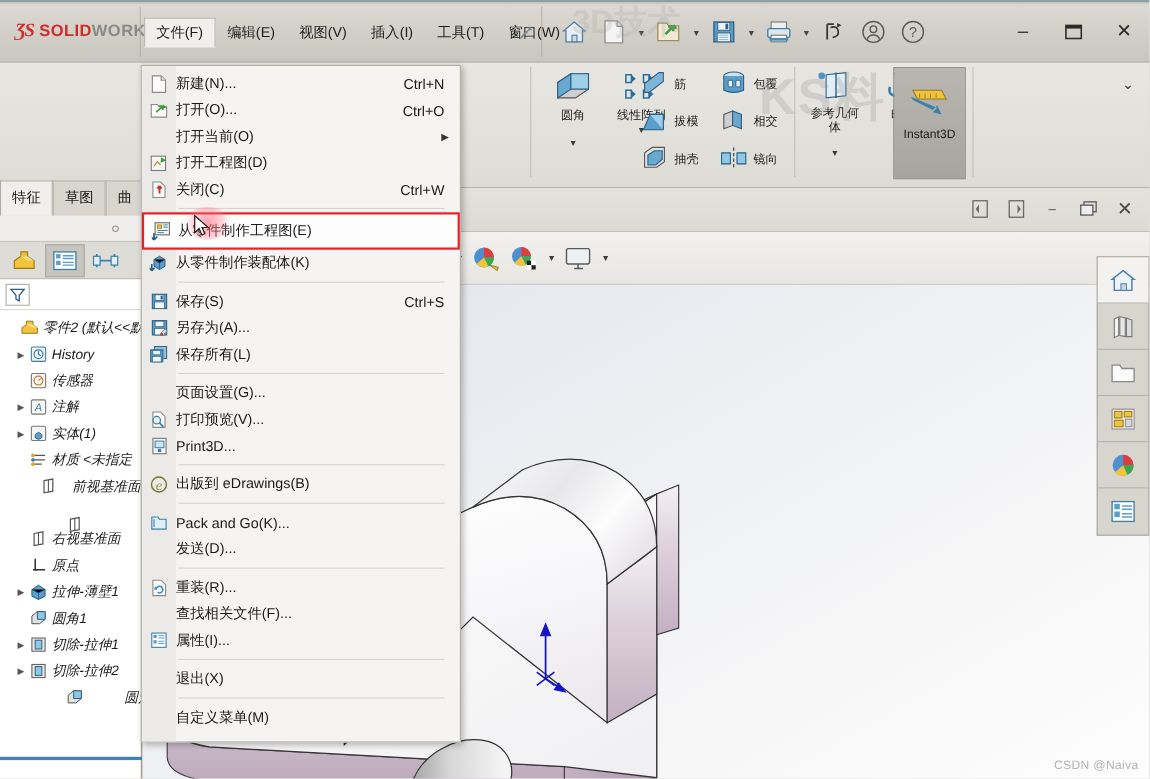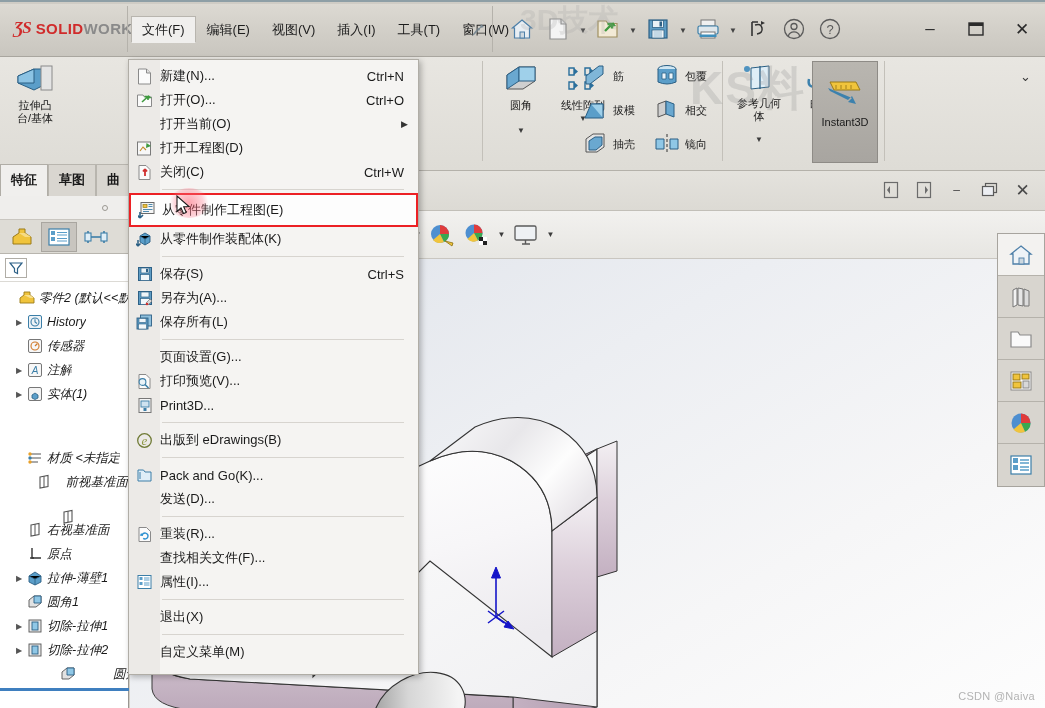--- a/index.html
+++ b/index.html
@@ -93,21 +93,21 @@
     background: linear-gradient(180deg,#b9b6b0 0%,#a8a5a0 100%);
     border:1px solid #8e8b86;
     display:flex; flex-direction:column; align-items:center; padding-top:14px;
     cursor:default;
   }
   .instant3d .rib-lbl { font-size:11px; margin-top:6px; width:64px; }
 
   
   .tabstrip {
     position:absolute; left:0; top:162px; width:230px; height:34px;
-    display:flex; align-items:flex-end; z-index:6;font-weight:bold;
+    display:flex; align-items:flex-end; z-index:6;
   }
   .tab {
     padding:6px 10px 7px; font-size:13px; cursor:default;
     border:1px solid transparent; border-bottom:none;
   }
   .tab.active { background:#f0efed; border-color:#b0ada6; }
   .tab.inactive { background:#d9d6d0; border-color:#b8b5ae; }
 
   
   .leftpanel {
@@ -331,28 +331,20 @@
           <rect x="1" y="1" width="14" height="3" fill="#2b2b2b"></rect>
         </svg>
     </div>
     <div class="wnd-btn">✕</div>
   </div>
 </div>
 
 <div class="ribbon">
 
   <div class="ribbon-group" style="left:4px;">
-    <div class="rib-btn-big">
-      <svg width="42" height="34" viewBox="0 0 42 34">
-          <path d="M4 13 L20 6 L34 6 L34 20 L20 27 L4 20 Z" fill="#5b9ec9" stroke="#2a5f84" stroke-width="1"></path>
-          <path d="M4 13 L20 6 L20 20 L4 20 Z" fill="#8cc3e4" stroke="#2a5f84" stroke-width="1"></path>
-          <rect x="27" y="3" width="11" height="24" fill="#e4e4e4" stroke="#8a8a8a" stroke-width="1"></rect>
-        </svg>
-      <div class="rib-lbl">拉伸凸台/基体</div>
-    </div>
   </div>
 
   <div class="ribbon-group" style="left:128px; flex-direction:column; padding-top:2px;">
     <div class="rib-btn-sm">
       <svg width="26" height="28" viewBox="0 0 26 28">
           <path d="M5 24 Q5 8 13 8 Q21 8 21 3" stroke="#3c81ad" stroke-width="3.5" fill="none"></path>
         </svg>
     </div>
     <div class="rib-btn-sm">
       <svg width="26" height="28" viewBox="0 0 26 28">
@@ -885,21 +877,21 @@
       <span class="tarrow">▶</span>
       <span class="ticon">
         <svg width="16" height="16" viewBox="0 0 16 16">
             <rect x="1.5" y="1.5" width="13" height="13" rx="1.5" fill="#f4f4f4" stroke="#777" stroke-width="1"></rect>
             <path d="M5 9 L8 7 L11 9 L11 12 L8 13.5 L5 12 Z" fill="#5b9ec9" stroke="#2a5f84" stroke-width=".8"></path>
           </svg>
       </span>
       <span class="tlabel">实体(1)</span>
     </div>
 
-    <div class="tnode" style="padding-left:10px;margin-top:40px;">
+    <div class="tnode" style="padding-left:10px;">
       <span class="tarrow"></span>
       <span class="ticon">
         <svg width="17" height="16" viewBox="0 0 17 16">
             <path d="M2 4 H14 M2 8 H14 M2 12 H11" stroke="#555" stroke-width="1.2"></path>
             <circle cx="3" cy="4" r="1.7" fill="#e8a028"></circle>
             <circle cx="3" cy="8" r="1.7" fill="#3c7fa8"></circle>
             <circle cx="3" cy="12" r="1.7" fill="#e8a028"></circle>
           </svg>
       </span>
       <span class="tlabel">材质 &lt;未指定</span>

